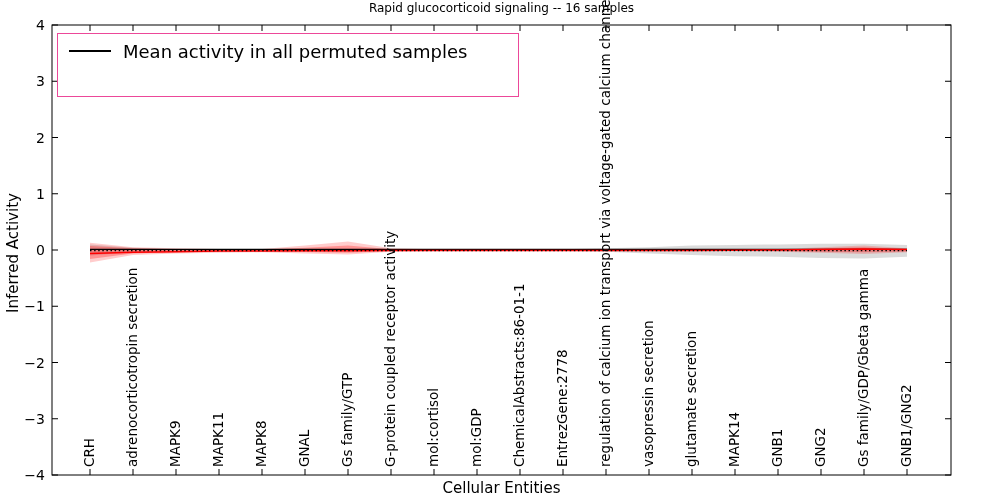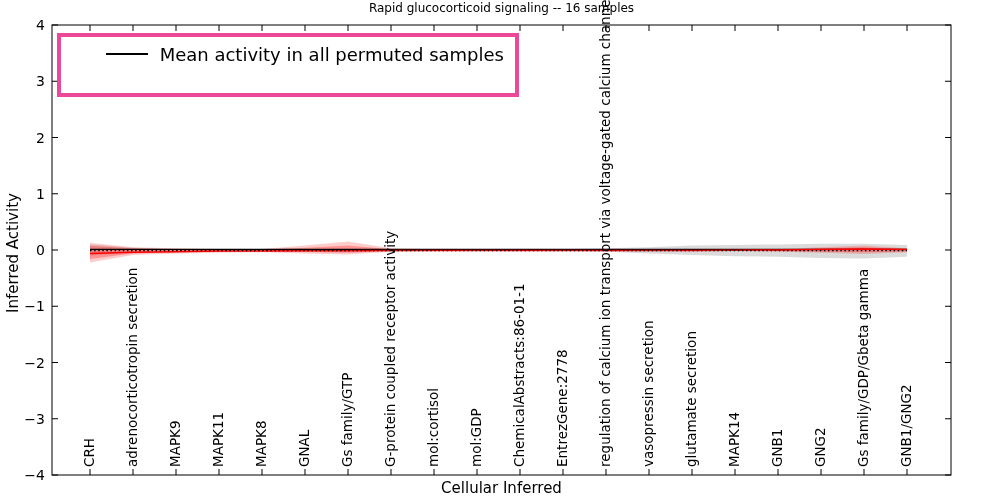--- a/index.html
+++ b/index.html
@@ -17,22 +17,22 @@
     text-align:center;font-size:15px;
   }
   .ylabel{
     position:absolute;left:13px;top:253px;white-space:nowrap;font-size:15px;
     transform:translate(-50%,-50%) rotate(-90deg);
   }
   svg.plot{position:absolute;left:0;top:0;}
   svg.plot text{font-family:"DejaVu Sans","Liberation Sans",sans-serif;fill:#000;}
   .legend{
     position:absolute;left:57px;top:33px;width:462px;height:64px;
-    box-sizing:border-box;border:4px solid #ec4899;background:#fff;
-    padding:2px 11px;display:flex;flex-direction:row;justify-content:flex-end;
+    box-sizing:border-box;border:1px solid #ec4899;background:#fff;
+    padding:2px 11px;display:flex;flex-direction:row;justify-content:space-between;
   }
   .legend-row{display:flex;align-items:center;height:30px;}
   .legend-line{width:42px;height:2px;margin-right:12px;flex:0 0 auto;}
   .legend-label{font-size:18px;white-space:nowrap;}
 </style>
 </head>
 <body>
 
 <div class="figure">
   <svg class="plot" id="plot" width="1000" height="500">
@@ -126,20 +126,20 @@
       <text x="45" y="367.5" text-anchor="end" font-size="14px">−2</text>
       <line x1="52" y1="418.75" x2="58" y2="418.75" stroke="#000"></line>
       <line x1="951" y1="418.75" x2="945" y2="418.75" stroke="#000"></line>
       <text x="45" y="423.75" text-anchor="end" font-size="14px">−3</text>
       <line x1="52" y1="475" x2="58" y2="475" stroke="#000"></line>
       <line x1="951" y1="475" x2="945" y2="475" stroke="#000"></line>
       <text x="45" y="480" text-anchor="end" font-size="14px">−4</text>
     </svg>
   <div class="title">Rapid glucocorticoid signaling -- 16 samples</div>
   <div class="ylabel">Inferred Activity</div>
-  <div class="xlabel">Cellular Inferred</div>
+  <div class="xlabel">Cellular Entities</div>
   <div class="legend" id="legend">
       <div class="legend-row">
         <div class="legend-line" style="background: rgb(0, 0, 0);"></div>
         <span class="legend-label">Mean activity in all permuted samples</span>
       </div>
     </div>
 </div>
 
 </body></html>

